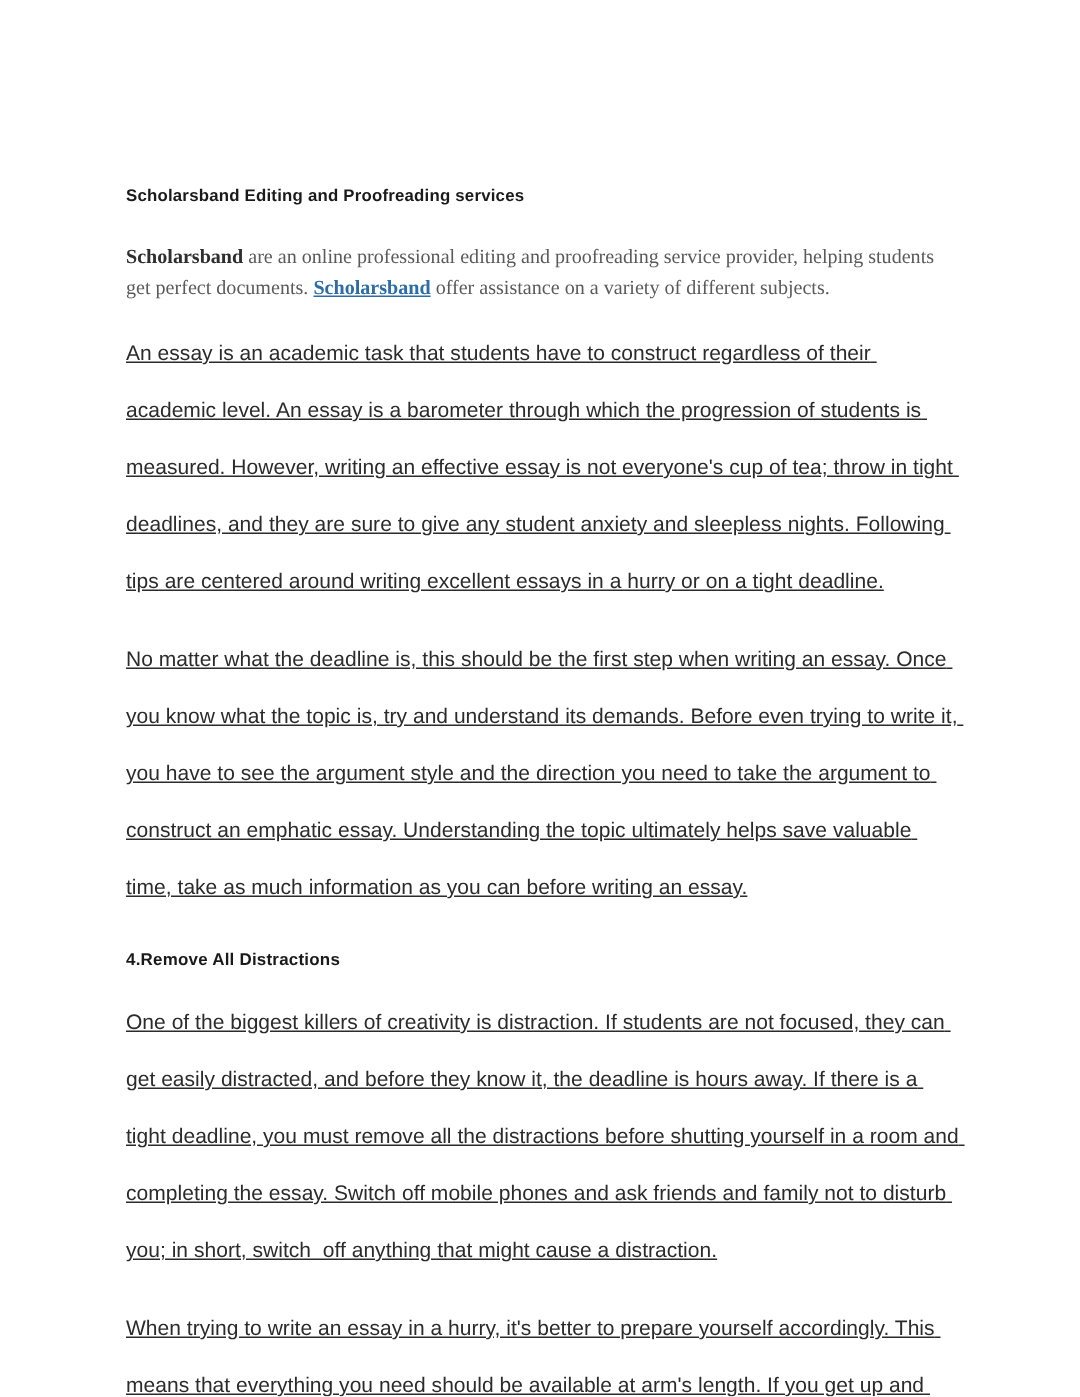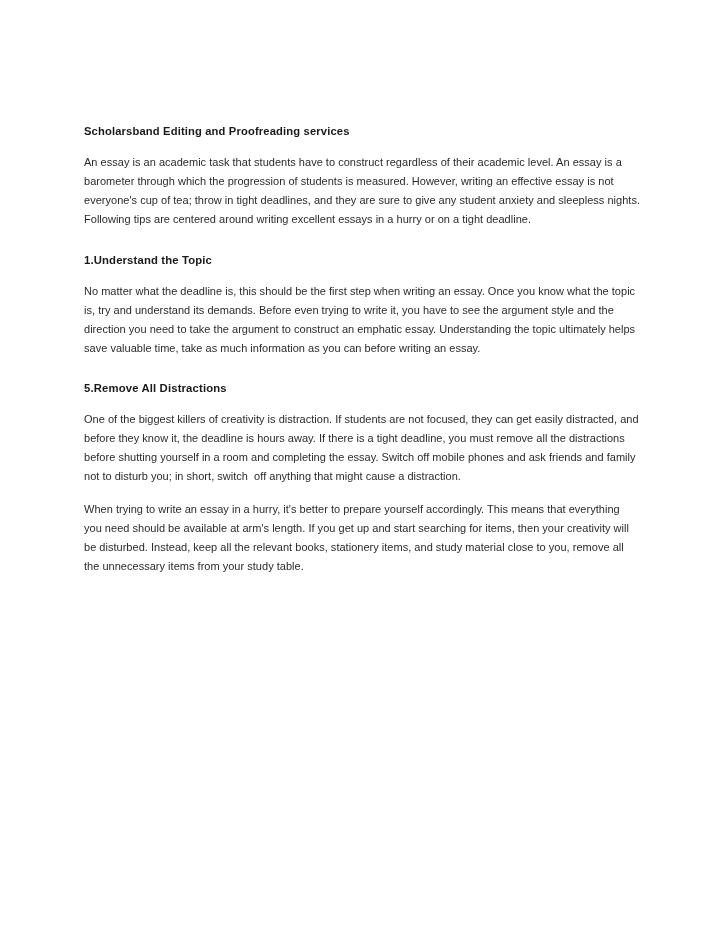--- a/index.html
+++ b/index.html
@@ -74,28 +74,29 @@
     font-weight: bold;
     color: #1a1a1a;
     letter-spacing: 0.15px;
     line-height: 15px;
     margin: 37px 0 0 0;
   }
 
   
   .body-para {
     font-family: "Liberation Sans", sans-serif;
-    font-size: 11px;
+    font-size: 14px;
     font-weight: normal;
     color: #2b2b2b;
-    line-height: 19px;
+    line-height: 38px;
     letter-spacing: 0.02px;
     margin: 14px 0 0 0;
     width: 556px;
     white-space: pre-wrap;
+    text-decoration: underline;
   }
 
   
   .section-heading {
     font-family: "Liberation Sans", sans-serif;
     font-size: 11.3px;
     font-weight: bold;
     color: #1a1a1a;
     letter-spacing: 0.15px;
     line-height: 15px;
@@ -111,31 +112,31 @@
   }
 </style>
 </head>
 <body>
 
 <div class="page">
   <div class="content">
 
     <div class="site-heading">Scholarsband Editing and Proofreading services</div>
 
+    <p class="intro"><span class="brand-bold">Scholarsband</span><span> are an online professional editing and proofreading service provider, helping students get perfect documents. </span><a class="brand-link">Scholarsband</a><span> offer assistance on a variety of different subjects.</span></p>
 
 
     <p class="body-para">An essay is an academic task that students have to construct regardless of their academic level. An essay is a barometer through which the progression of students is measured. However, writing an effective essay is not everyone's cup of tea; throw in tight deadlines, and they are sure to give any student anxiety and sleepless nights. Following tips are centered around writing excellent essays in a hurry or on a tight deadline.</p>
 
     <div class="tip-block">
-      <div class="section-heading first-section">1.Understand the Topic</div>
       <p class="body-para">No matter what the deadline is, this should be the first step when writing an essay. Once you know what the topic is, try and understand its demands. Before even trying to write it, you have to see the argument style and the direction you need to take the argument to construct an emphatic essay. Understanding the topic ultimately helps save valuable time, take as much information as you can before writing an essay.</p>
     </div>
 
     <div class="tip-block">
-      <div class="section-heading">5.Remove All Distractions</div>
+      <div class="section-heading">4.Remove All Distractions</div>
       <p class="body-para">One of the biggest killers of creativity is distraction. If students are not focused, they can get easily distracted, and before they know it, the deadline is hours away. If there is a tight deadline, you must remove all the distractions before shutting yourself in a room and completing the essay. Switch off mobile phones and ask friends and family not to disturb you; in short, switch  off anything that might cause a distraction.</p>
     </div>
 
     <div class="tip-block">
       <p class="body-para">When trying to write an essay in a hurry, it's better to prepare yourself accordingly. This means that everything you need should be available at arm's length. If you get up and start searching for items, then your creativity will be disturbed. Instead, keep all the relevant books, stationery items, and study material close to you, remove all the unnecessary items from your study table.</p>
     </div>
 
   </div>
 </div>
 

